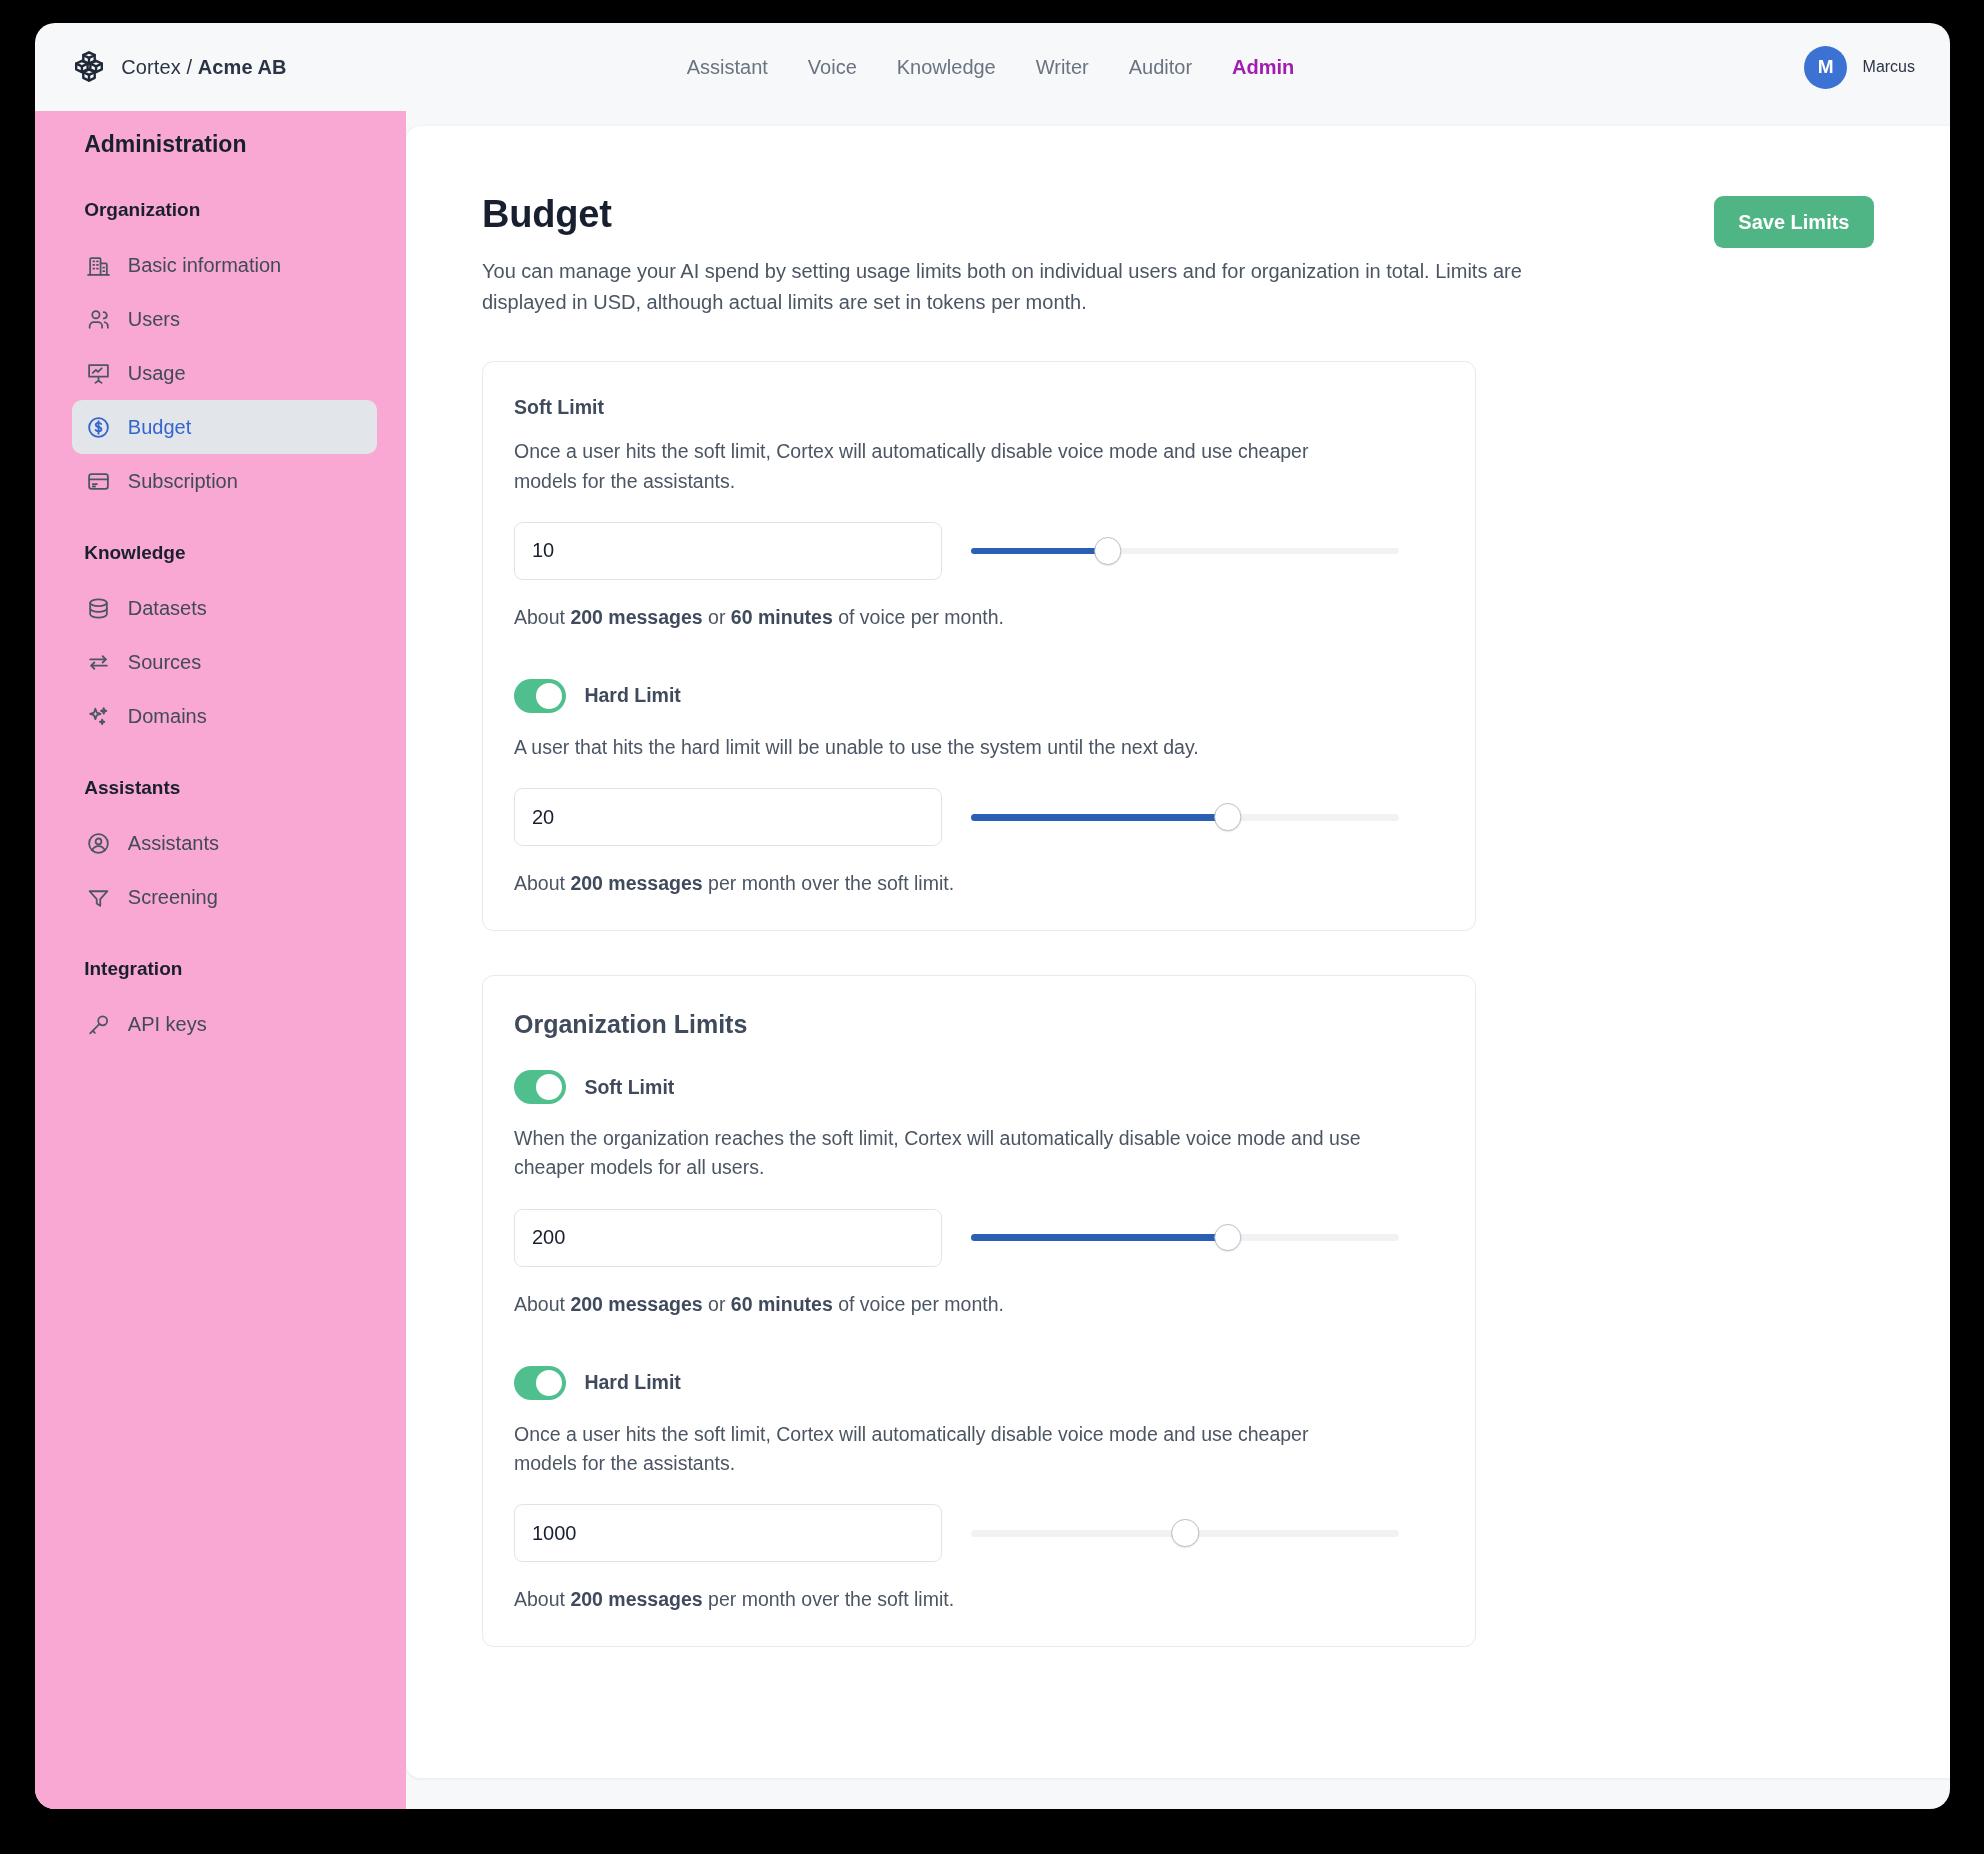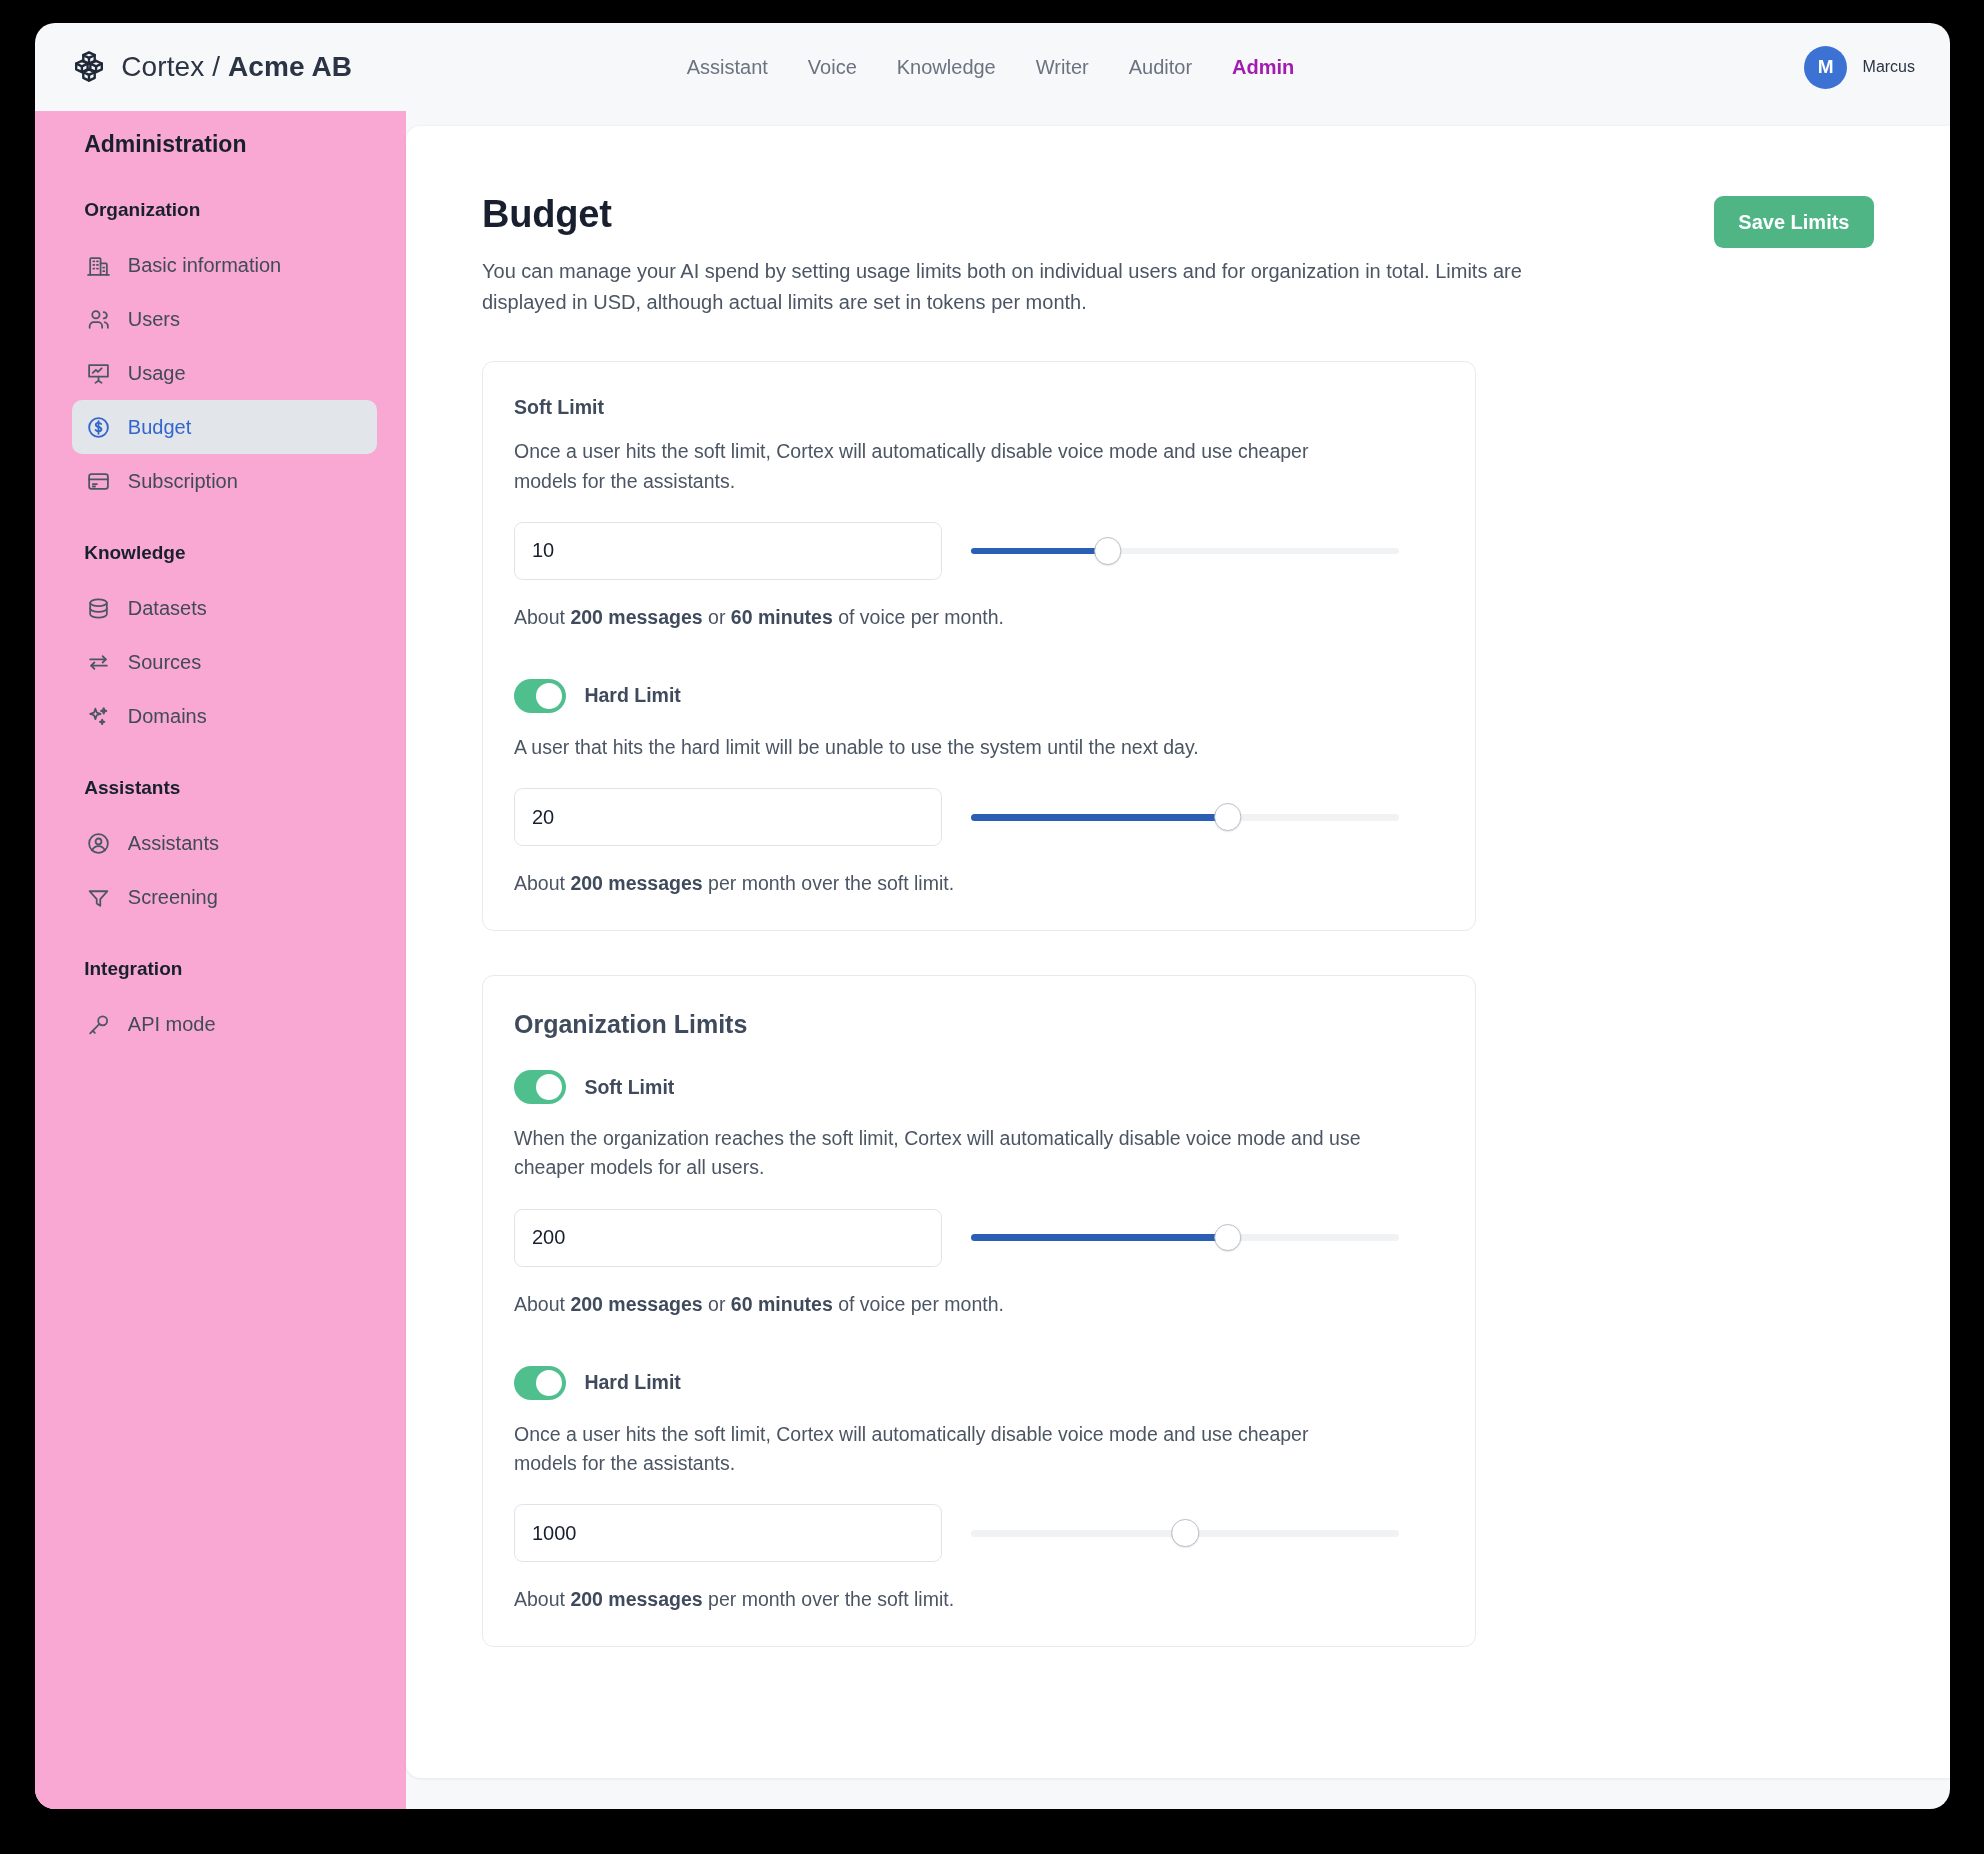--- a/index.html
+++ b/index.html
@@ -35,21 +35,21 @@
     padding: 0 35px 0 37px;
     position: relative;
   }
   .brand {
     display: flex;
     align-items: center;
     gap: 15.3px;
   }
   .brand-logo { width: 34px; height: 34px; display: block; color: #1f2937; }
   .brand-text {
-    font-size: 28px;
+    font-size: 20px;
     color: #2b3445;
     letter-spacing: 0.1px;
     white-space: nowrap;
   }
   .brand-text .org { font-weight: 700; }
 
   #mainnav {
     position: absolute;
     left: 0; right: 4px;
     display: flex;
@@ -446,21 +446,21 @@
 
       <div class="nav-group">
         <div class="group-title">Integration</div>
 
         <div class="side-item">
           <svg class="side-icon" viewBox="0 0 24 24" fill="none" stroke="currentColor" stroke-width="1.7" stroke-linecap="round" stroke-linejoin="round">
             <circle cx="16" cy="8.5" r="4.3"></circle>
             <path d="M13 11.5 4 20.5"></path>
               <path d="M6.5 18l2 2"></path>
           </svg>
-          <span class="side-label">API mode</span>
+          <span class="side-label">API keys</span>
         </div>
       </div>
     </div>
 
     <div id="content-panel">
 
       <div id="page-head">
         <div id="page-head-left">
           <div id="page-title">Budget</div>
           <div id="page-desc">You can manage your AI spend by setting usage limits both on individual users and for organization in total. Limits are displayed in USD, although actual limits are set in tokens per month.</div>

